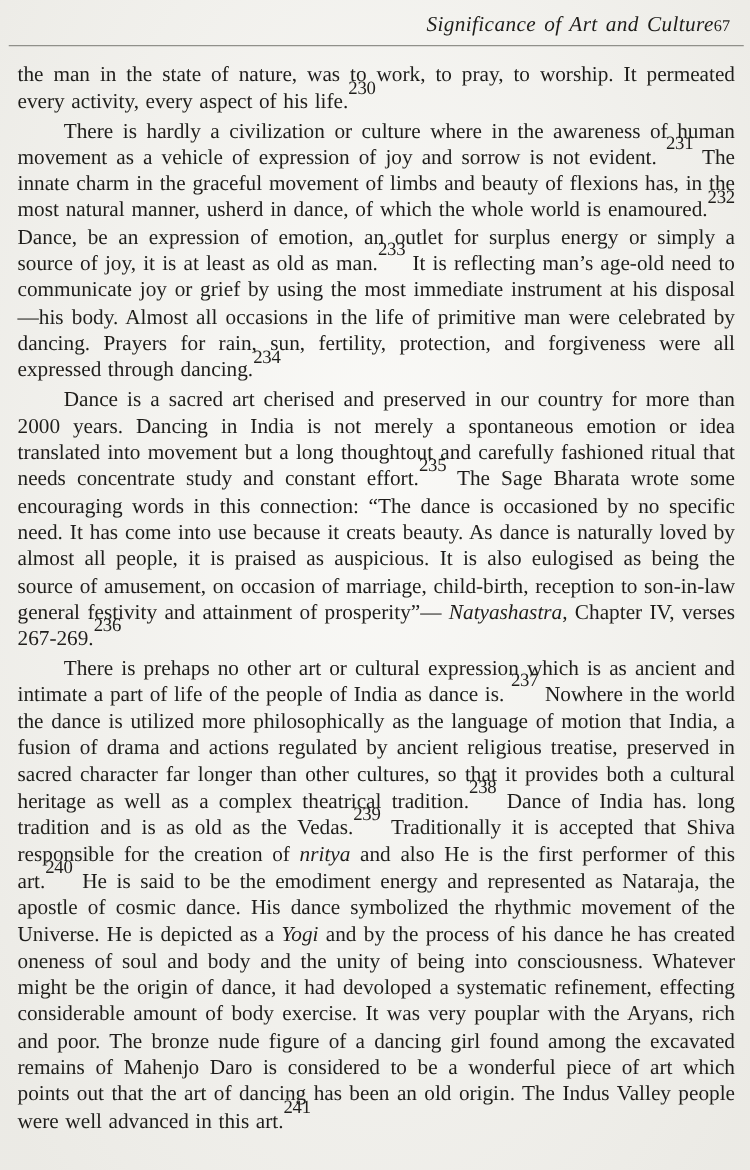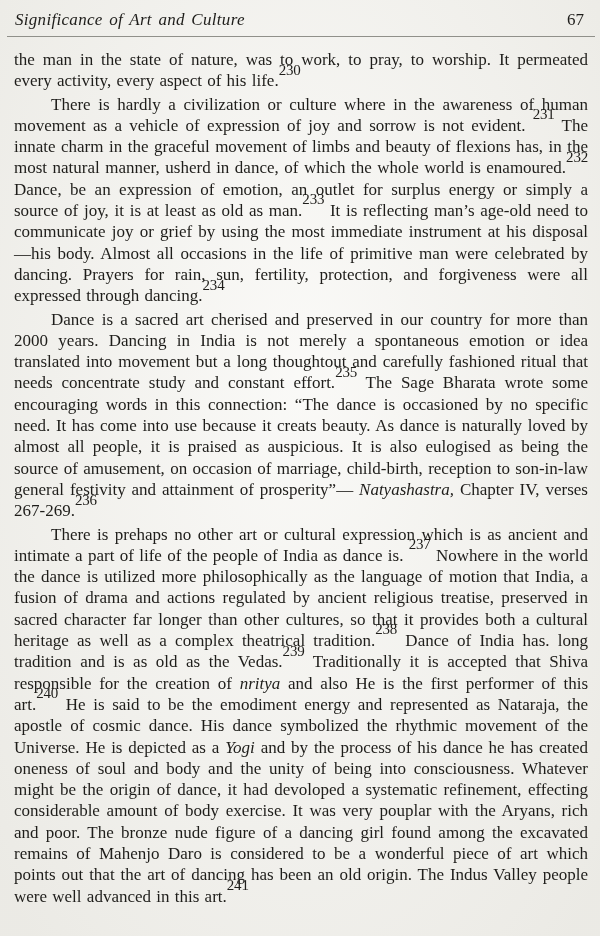--- a/index.html
+++ b/index.html
@@ -12,34 +12,33 @@
       #f4f3ee;
     overflow: hidden;
   }
   .page {
     width: 600px;
     height: 936px;
     overflow: hidden;
   }
   .page-header {
     display: flex;
-    justify-content: space-between;
+    justify-content: flex-end;
     align-items: baseline;
     padding: 10px 16px 0 15px;
     font-size: 17px;
-    gap: 37px;
   }
   .running-title {
     font-style: italic;
     letter-spacing: 0.3px;
     word-spacing: 2px;
   }
   .page-number {
     font-style: normal;
-    font-size: 17px;
+    font-size: 13px;
   }
   .header-rule {
     border: none;
     border-top: 1.2px solid #90908a;
     margin: 6px 5px 0 7px;
   }
   .text-block {
     padding: 12px 12px 0 14px;
     text-align: justify;
     font-size: 17px;

